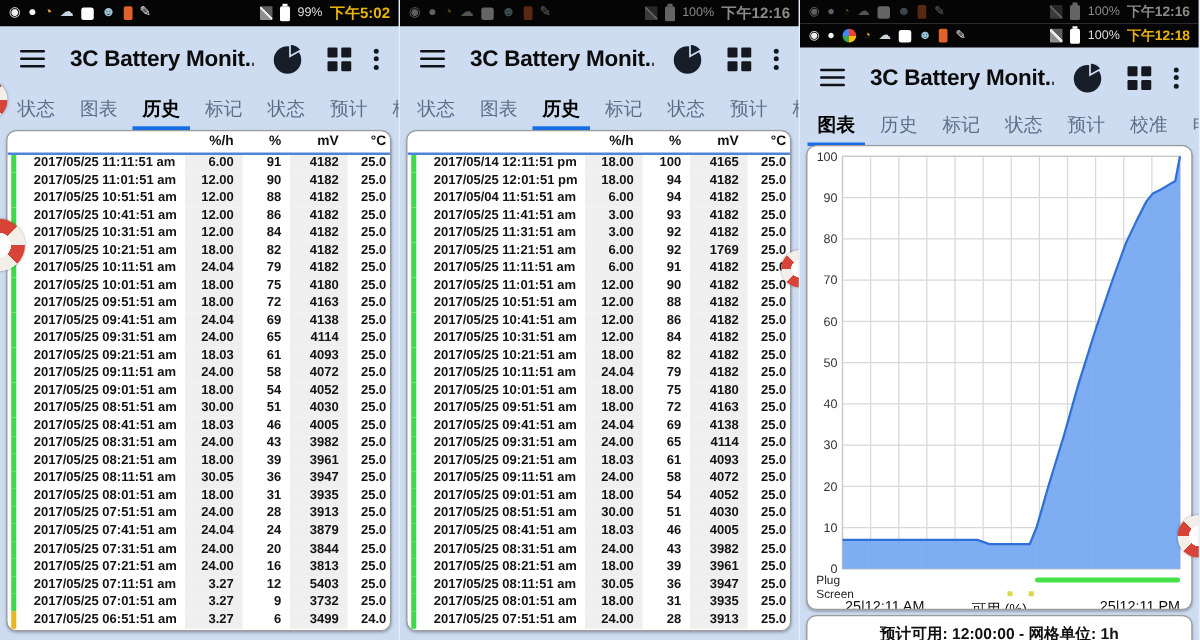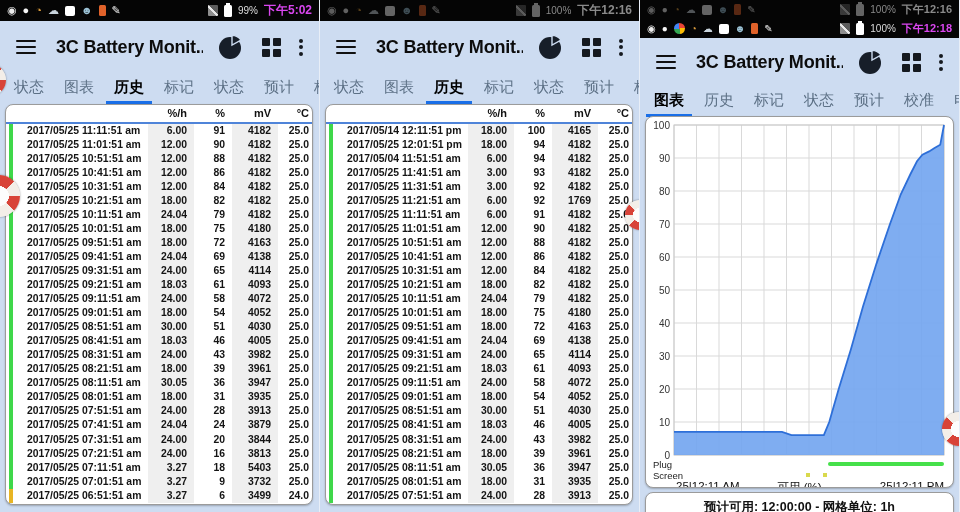--- a/index.html
+++ b/index.html
@@ -19,21 +19,21 @@
   .sbi.wsquare { width:10px; height:10px; background:#fff; border-radius:2px; }
   .sbi.orange  { width:7px;  height:11px; background:#e0622a; border-radius:1.5px; }
   .sbi.pinwheel{ width:11px; height:11px; border-radius:50%;
                  background:conic-gradient(#e94335 0 90deg,#fbbc05 0 180deg,#34a853 0 270deg,#4285f4 0 360deg); }
   .sb-spacer { flex:1; }
   .sb-sim { width:10px; height:11px; border-radius:1px;
             background:linear-gradient(45deg,#8f8f8f 42%,#e8e8e8 42% 56%,#5d5d5d 56%); }
   .sb-batt { width:8px; height:12px; background:#fff; border-radius:1.5px; position:relative; }
   .sb-batt::before { content:""; position:absolute; top:-2px; left:2px; width:4px; height:2px; background:#fff; }
   .sb-pct { font-size:10px; color:#ddd; }
-  .sb-time { font-size:12px; font-weight:bold; color:#d946ef; }
+  .sb-time { font-size:12px; font-weight:bold; color:#eab308; }
   .sb.small .sb-time { font-size:11px; }
   .sb.dim .sbi, .sb.dim .sb-sim, .sb.dim .sb-batt { opacity:.38; }
   .sb.dim .sb-pct, .sb.dim .sb-time { color:#8a8a8a; }
 
   
   .appbar { height:52px; display:flex; align-items:center; padding:0 16px; gap:14px; }
   .appbar.short { height:48px; }
   .hamburger { width:20px; display:flex; flex-direction:column; gap:3.5px; cursor:pointer; }
   .hamburger i { display:block; height:2.6px; background:#111; border-radius:1px; }
   .title { font-size:18px; font-weight:bold; color:#0c0c0c; flex:1; margin-left:6px;
@@ -351,21 +351,21 @@
             <span class="cell c-time">2017/05/25 07:21:51 am</span>
             <span class="cell c-rate">24.00</span>
             <span class="cell c-pct">16</span>
             <span class="cell c-mv">3813</span>
             <span class="cell c-temp">25.0</span>
           </div>
           <div class="trow">
             <span class="mk" style="background: rgb(63, 216, 74);"></span>
             <span class="cell c-time">2017/05/25 07:11:51 am</span>
             <span class="cell c-rate">3.27</span>
-            <span class="cell c-pct">18</span>
+            <span class="cell c-pct">12</span>
             <span class="cell c-mv">5403</span>
             <span class="cell c-temp">25.0</span>
           </div>
           <div class="trow">
             <span class="mk" style="background: rgb(63, 216, 74);"></span>
             <span class="cell c-time">2017/05/25 07:01:51 am</span>
             <span class="cell c-rate">3.27</span>
             <span class="cell c-pct">9</span>
             <span class="cell c-mv">3732</span>
             <span class="cell c-temp">25.0</span>

